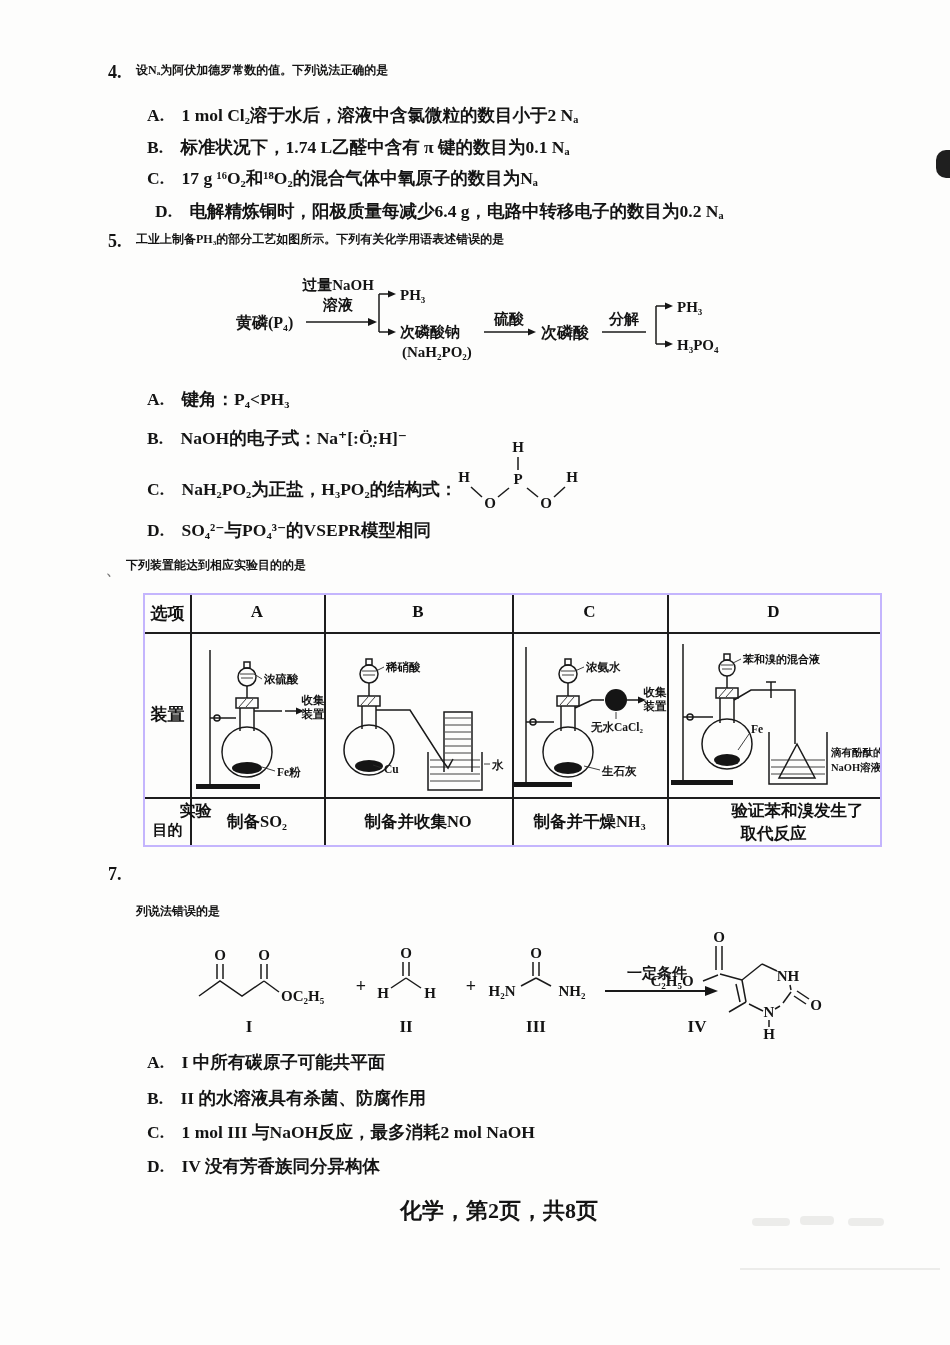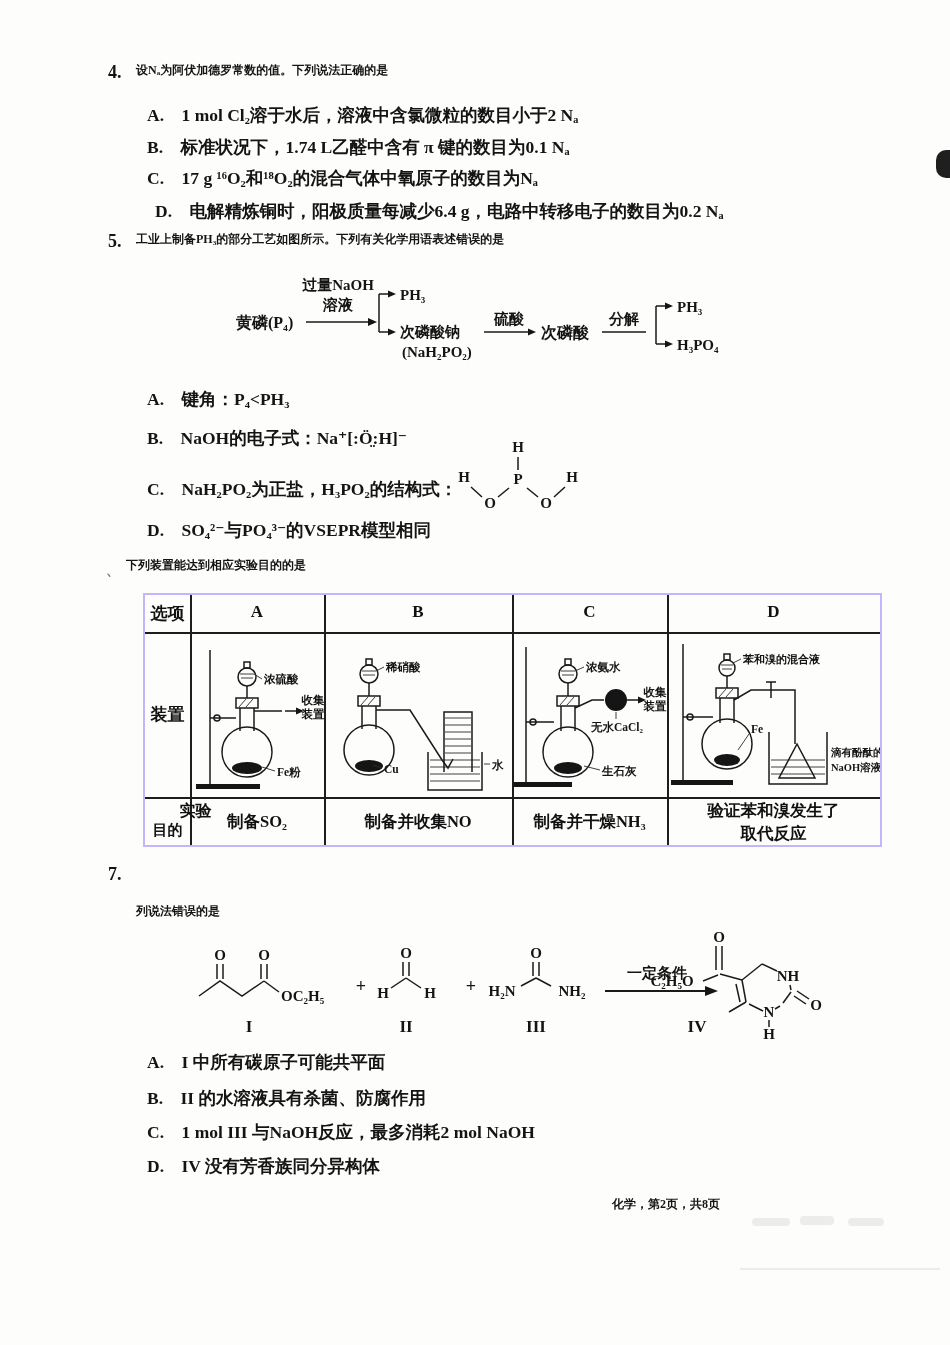--- a/index.html
+++ b/index.html
@@ -239,21 +239,21 @@
       <line class="ln" x1="128" y1="112" x2="128" y2="100"></line>
       <line class="thin" x1="82" y1="102" x2="71" y2="118"></line>
       <text x="84" y="101" font-size="11.5">Fe</text>
       <text x="164" y="124" font-size="10.5">滴有酚酞的</text>
       <text x="164" y="139" font-size="10.5">NaOH溶液</text>
     </svg>
 
     <div class="abs purpose" style="left:45px;top:216px;width:134px;">制备SO₂</div>
     <div class="abs purpose" style="left:179px;top:216px;width:188px;">制备并收集NO</div>
     <div class="abs purpose" style="left:367px;top:216px;width:155px;">制备并干燥NH₃</div>
-    <div class="abs purpose" style="left:522px;top:205px;width:213px;">验证苯和溴发生了</div>
+    <div class="abs purpose" style="left:522px;top:205px;width:213px;padding-left:24px;">验证苯和溴发生了</div>
     <div class="abs purpose" style="left:522px;top:228px;width:213px;">取代反应</div>
   </div>
 
   <div class="abs t qnum" style="left:108px;top:864px;">7.</div>
   <div class="abs t stem" style="left:136px;top:903px;">列说法错误的是</div>
 
   <svg class="abs" style="left:185px;top:928px;" width="665" height="112" viewBox="0 0 665 112">
 
     <text x="35" y="32" font-size="15" text-anchor="middle">O</text>
     <line class="ln" x1="32" y1="36" x2="32" y2="51"></line>
@@ -316,21 +316,21 @@
     <line class="ln" x1="555" y1="74" x2="551" y2="56"></line>
     <line class="ln" x1="561" y1="74" x2="544" y2="84"></line>
     <text x="512" y="104" font-size="17" text-anchor="middle">IV</text>
   </svg>
 
   <div class="abs t opt" style="left:147px;top:1086px;">B.　II 的水溶液具有杀菌、防腐作用</div>
   <div class="abs t opt" style="left:147px;top:1050px;">A.　I 中所有碳原子可能共平面</div>
   <div class="abs t opt" style="left:147px;top:1120px;">C.　1 mol III 与NaOH反应，最多消耗2 mol NaOH</div>
   <div class="abs t opt" style="left:147px;top:1154px;">D.　IV 没有芳香族同分异构体</div>
 
-  <div class="abs t" style="left:400px;top:1196px;width:320px;text-align:right;font-size:12px;">化学，第2页，共8页</div>
+  <div class="abs t" style="left:400px;top:1196px;width:320px;text-align:left;font-size:22px;">化学，第2页，共8页</div>
 
   <div class="abs" style="left:936px;top:150px;width:14px;height:28px;background:#1f1f1f;border-radius:10px 0 0 10px;"></div>
   <div class="abs faint" style="left:752px;top:1218px;width:38px;height:8px;border-radius:4px;"></div>
   <div class="abs faint" style="left:800px;top:1216px;width:34px;height:9px;border-radius:4px;"></div>
   <div class="abs faint" style="left:848px;top:1218px;width:36px;height:8px;border-radius:4px;"></div>
   <div class="abs faint" style="left:740px;top:1268px;width:200px;height:2px;"></div>
 
 </div>
 
 </body></html>

